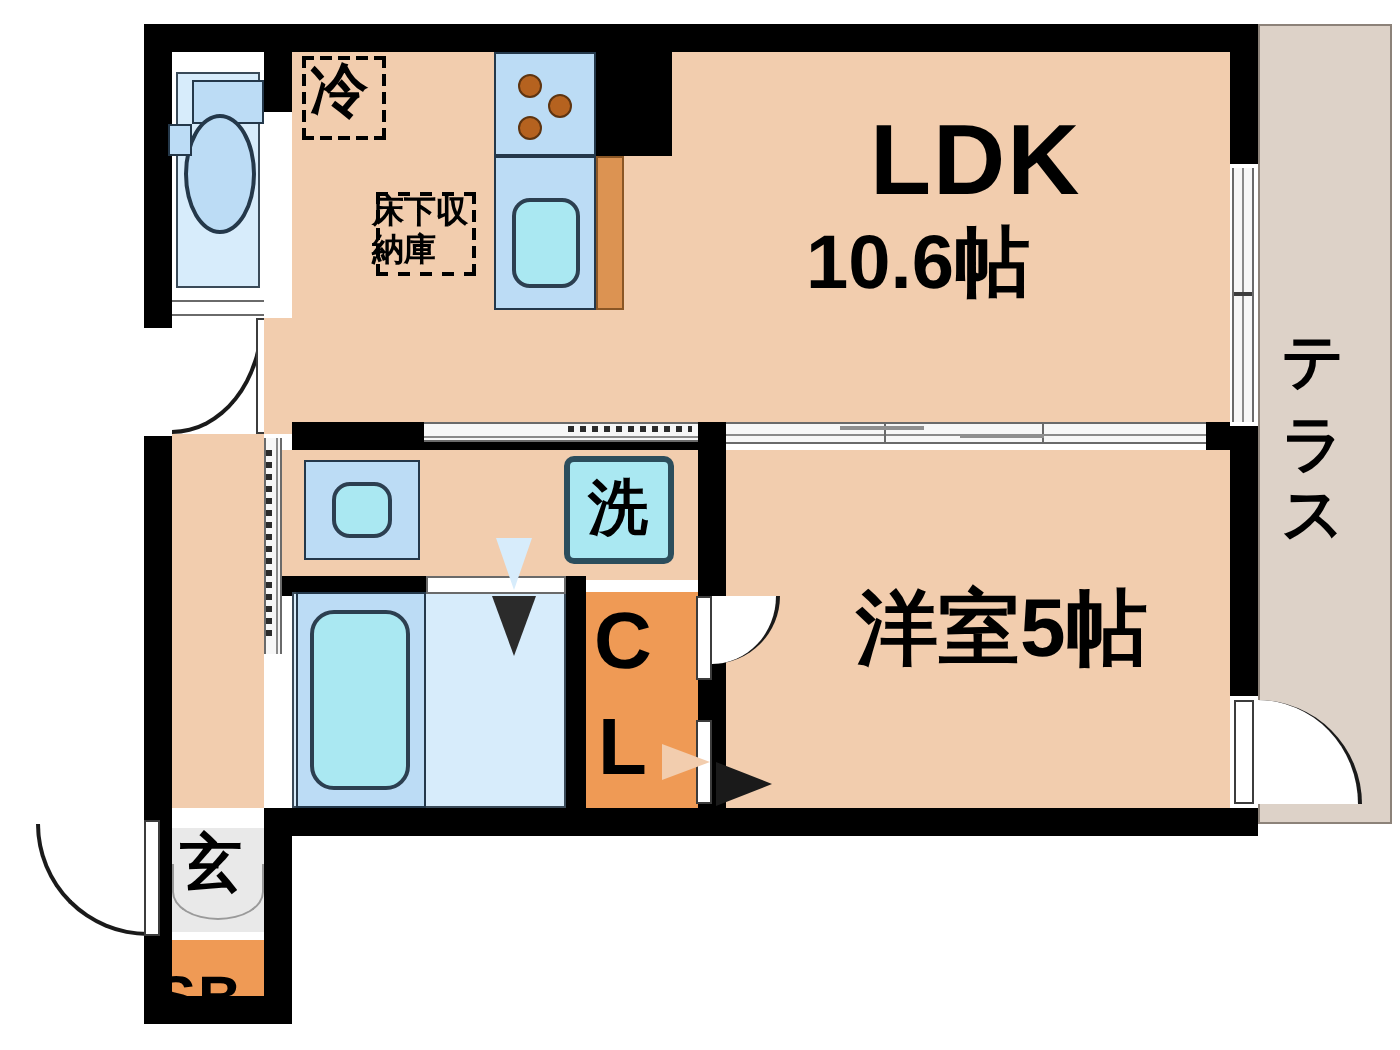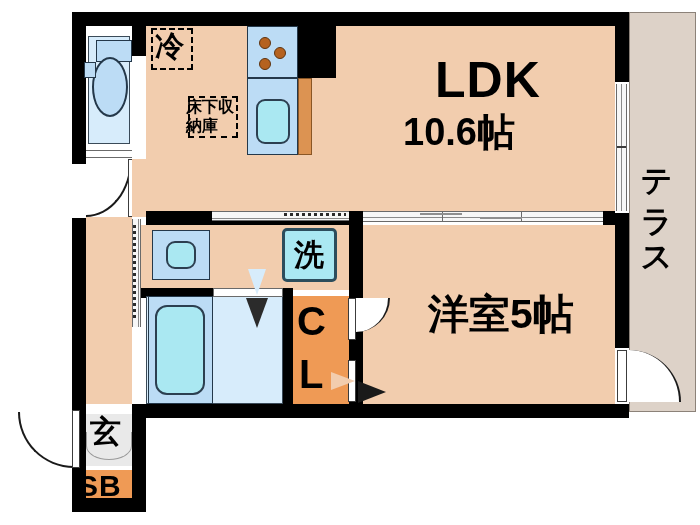--- a/index.html
+++ b/index.html
@@ -143,21 +143,21 @@
   <div class="abs entry" style="left:86px; top:404px; width:46px; height:62px;"></div>
   <div class="abs white" style="left:86px; top:404px; width:46px; height:10px;"></div>
   <div class="lbl lbl-gen" style="left:90px; top:416px;">玄</div>
 
   <div class="abs" style="left:86px; top:432px; width:46px; height:28px; border:1px solid #9a9a9a; border-top:none; border-radius:0 0 50% 50%; background:transparent;"></div>
 
   <div class="abs arc-bl" style="left:18px; top:412px; width:56px; height:56px; border-radius:0 0 0 100%; background:#fff;"></div>
   <div class="abs leaf-v" style="left:72px; top:410px; width:8px; height:58px;"></div>
 
   <div class="abs orange" style="left:86px; top:470px; width:46px; height:28px;"></div>
-  <div class="lbl lbl-sb" style="left:78px; top:471px;">SB</div>
+  <div class="lbl lbl-sb" style="left:78px; top:485px;">SB</div>
 
   <div class="abs wall" style="left:146px; top:211px; width:203px; height:14px;"></div>
   <div class="abs room" style="left:141px; top:225px; width:208px; height:65px;"></div>
 
   <div class="abs fixture" style="left:152px; top:230px; width:58px; height:50px;"></div>
   <div class="abs basin" style="left:166px; top:241px; width:30px; height:28px;"></div>
 
   <div class="abs wm-box" style="left:282px; top:228px; width:55px; height:54px;"></div>
   <div class="lbl lbl-sen" style="left:294px; top:240px;">洗</div>
 

